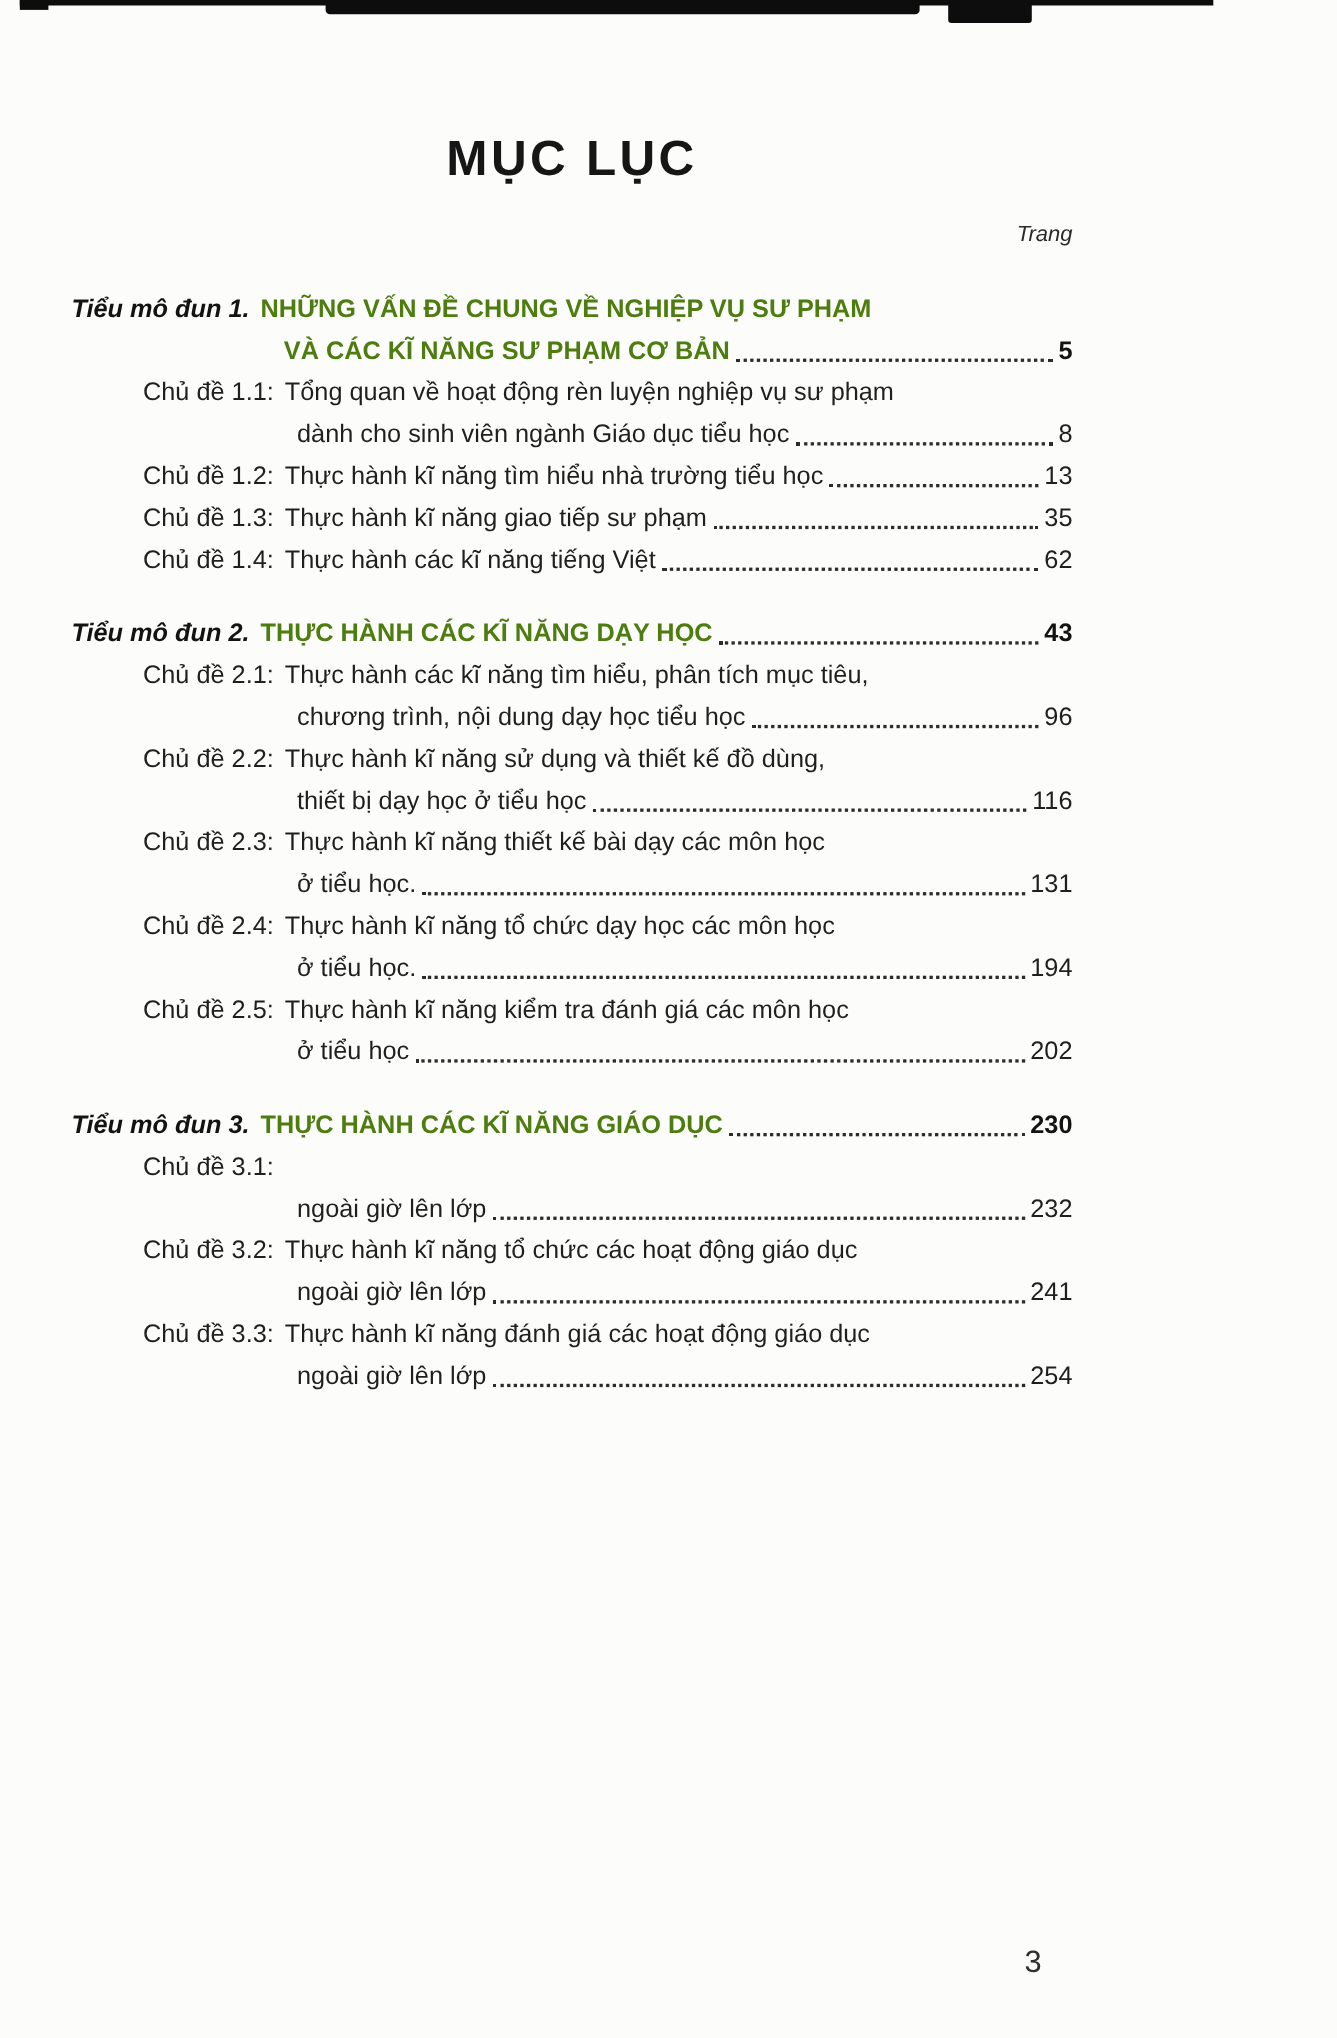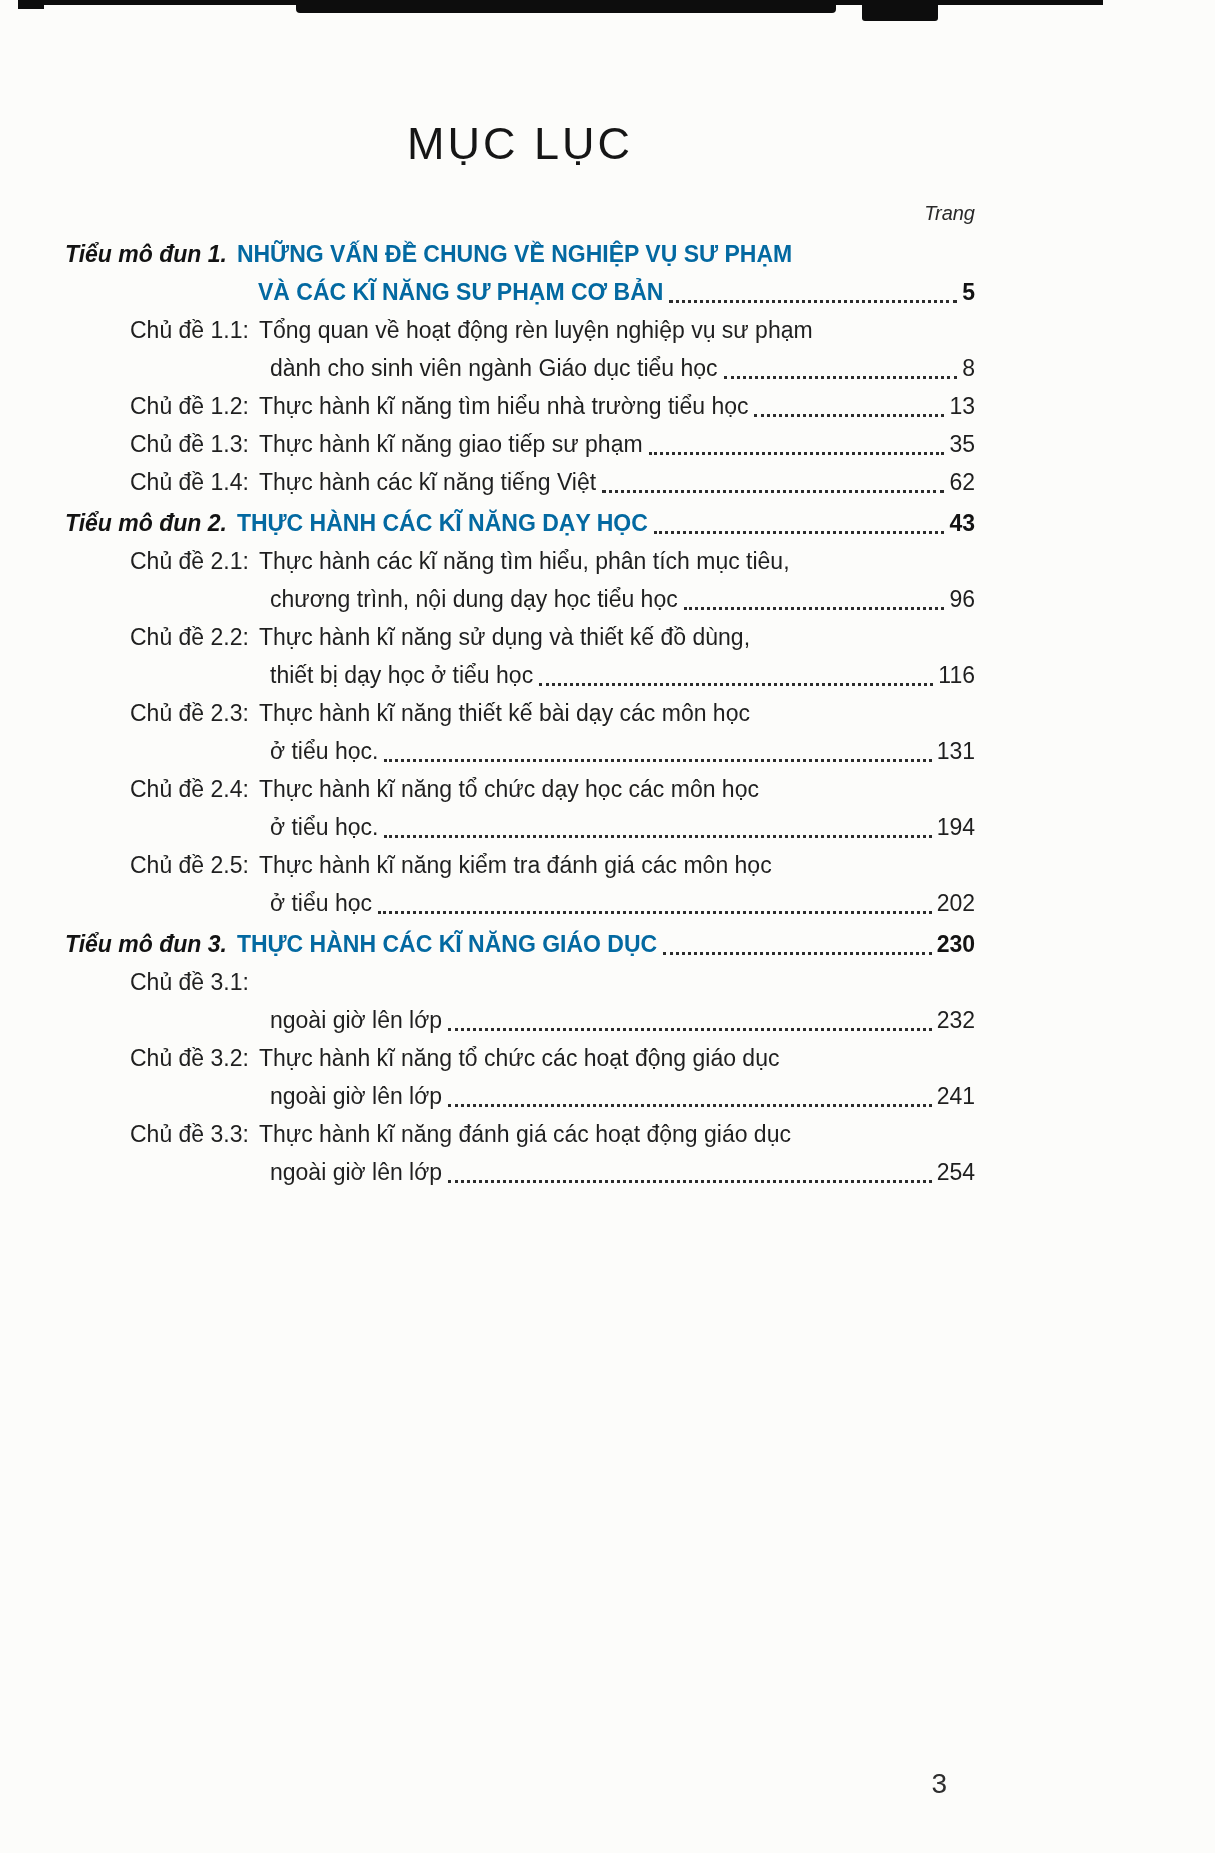--- a/index.html
+++ b/index.html
@@ -37,21 +37,21 @@
     position: absolute;
     left: 65px;
     right: 240px;
     top: 0;
     font-size: 23px;
   }
   .doc-title {
     margin-top: 118px;
     text-align: center;
     font-size: 45px;
-    font-weight: 400;
+    font-weight: 700;
     letter-spacing: 3px;
     color: #161616;
   }
   .trang-row {
     margin-top: 24px;
     text-align: right;
     font-style: italic;
     font-size: 20px;
     color: #2a2a2a;
     line-height: 38px;
@@ -69,30 +69,30 @@
     border-bottom: 3px dotted #2c2c2c;
     margin: 0 5px 0 6px;
     align-self: flex-end;
     transform: translateY(-8px);
   }
   .pagenum {
     white-space: nowrap;
     text-align: right;
   }
 
-  .module { margin-top: 3px; }
+  .module { margin-top: 29px; }
   .mod-label {
     font-weight: 700;
     font-style: italic;
     margin-right: 10px;
     color: #131313;
   }
   .mod-title {
     font-weight: 700;
-    color: #0369a1;
+    color: #4d7c0f;
   }
   .mod-cont { padding-left: 193px; }
   .mod-page { font-weight: 700; color: #131313; }
 
   .item-row   { padding-left: 65px; }
   .item-cont  { padding-left: 205px; justify-content: center; }
   .item-label { margin-right: 10px; }
 
   .corner-pagenum {
     position: absolute;

